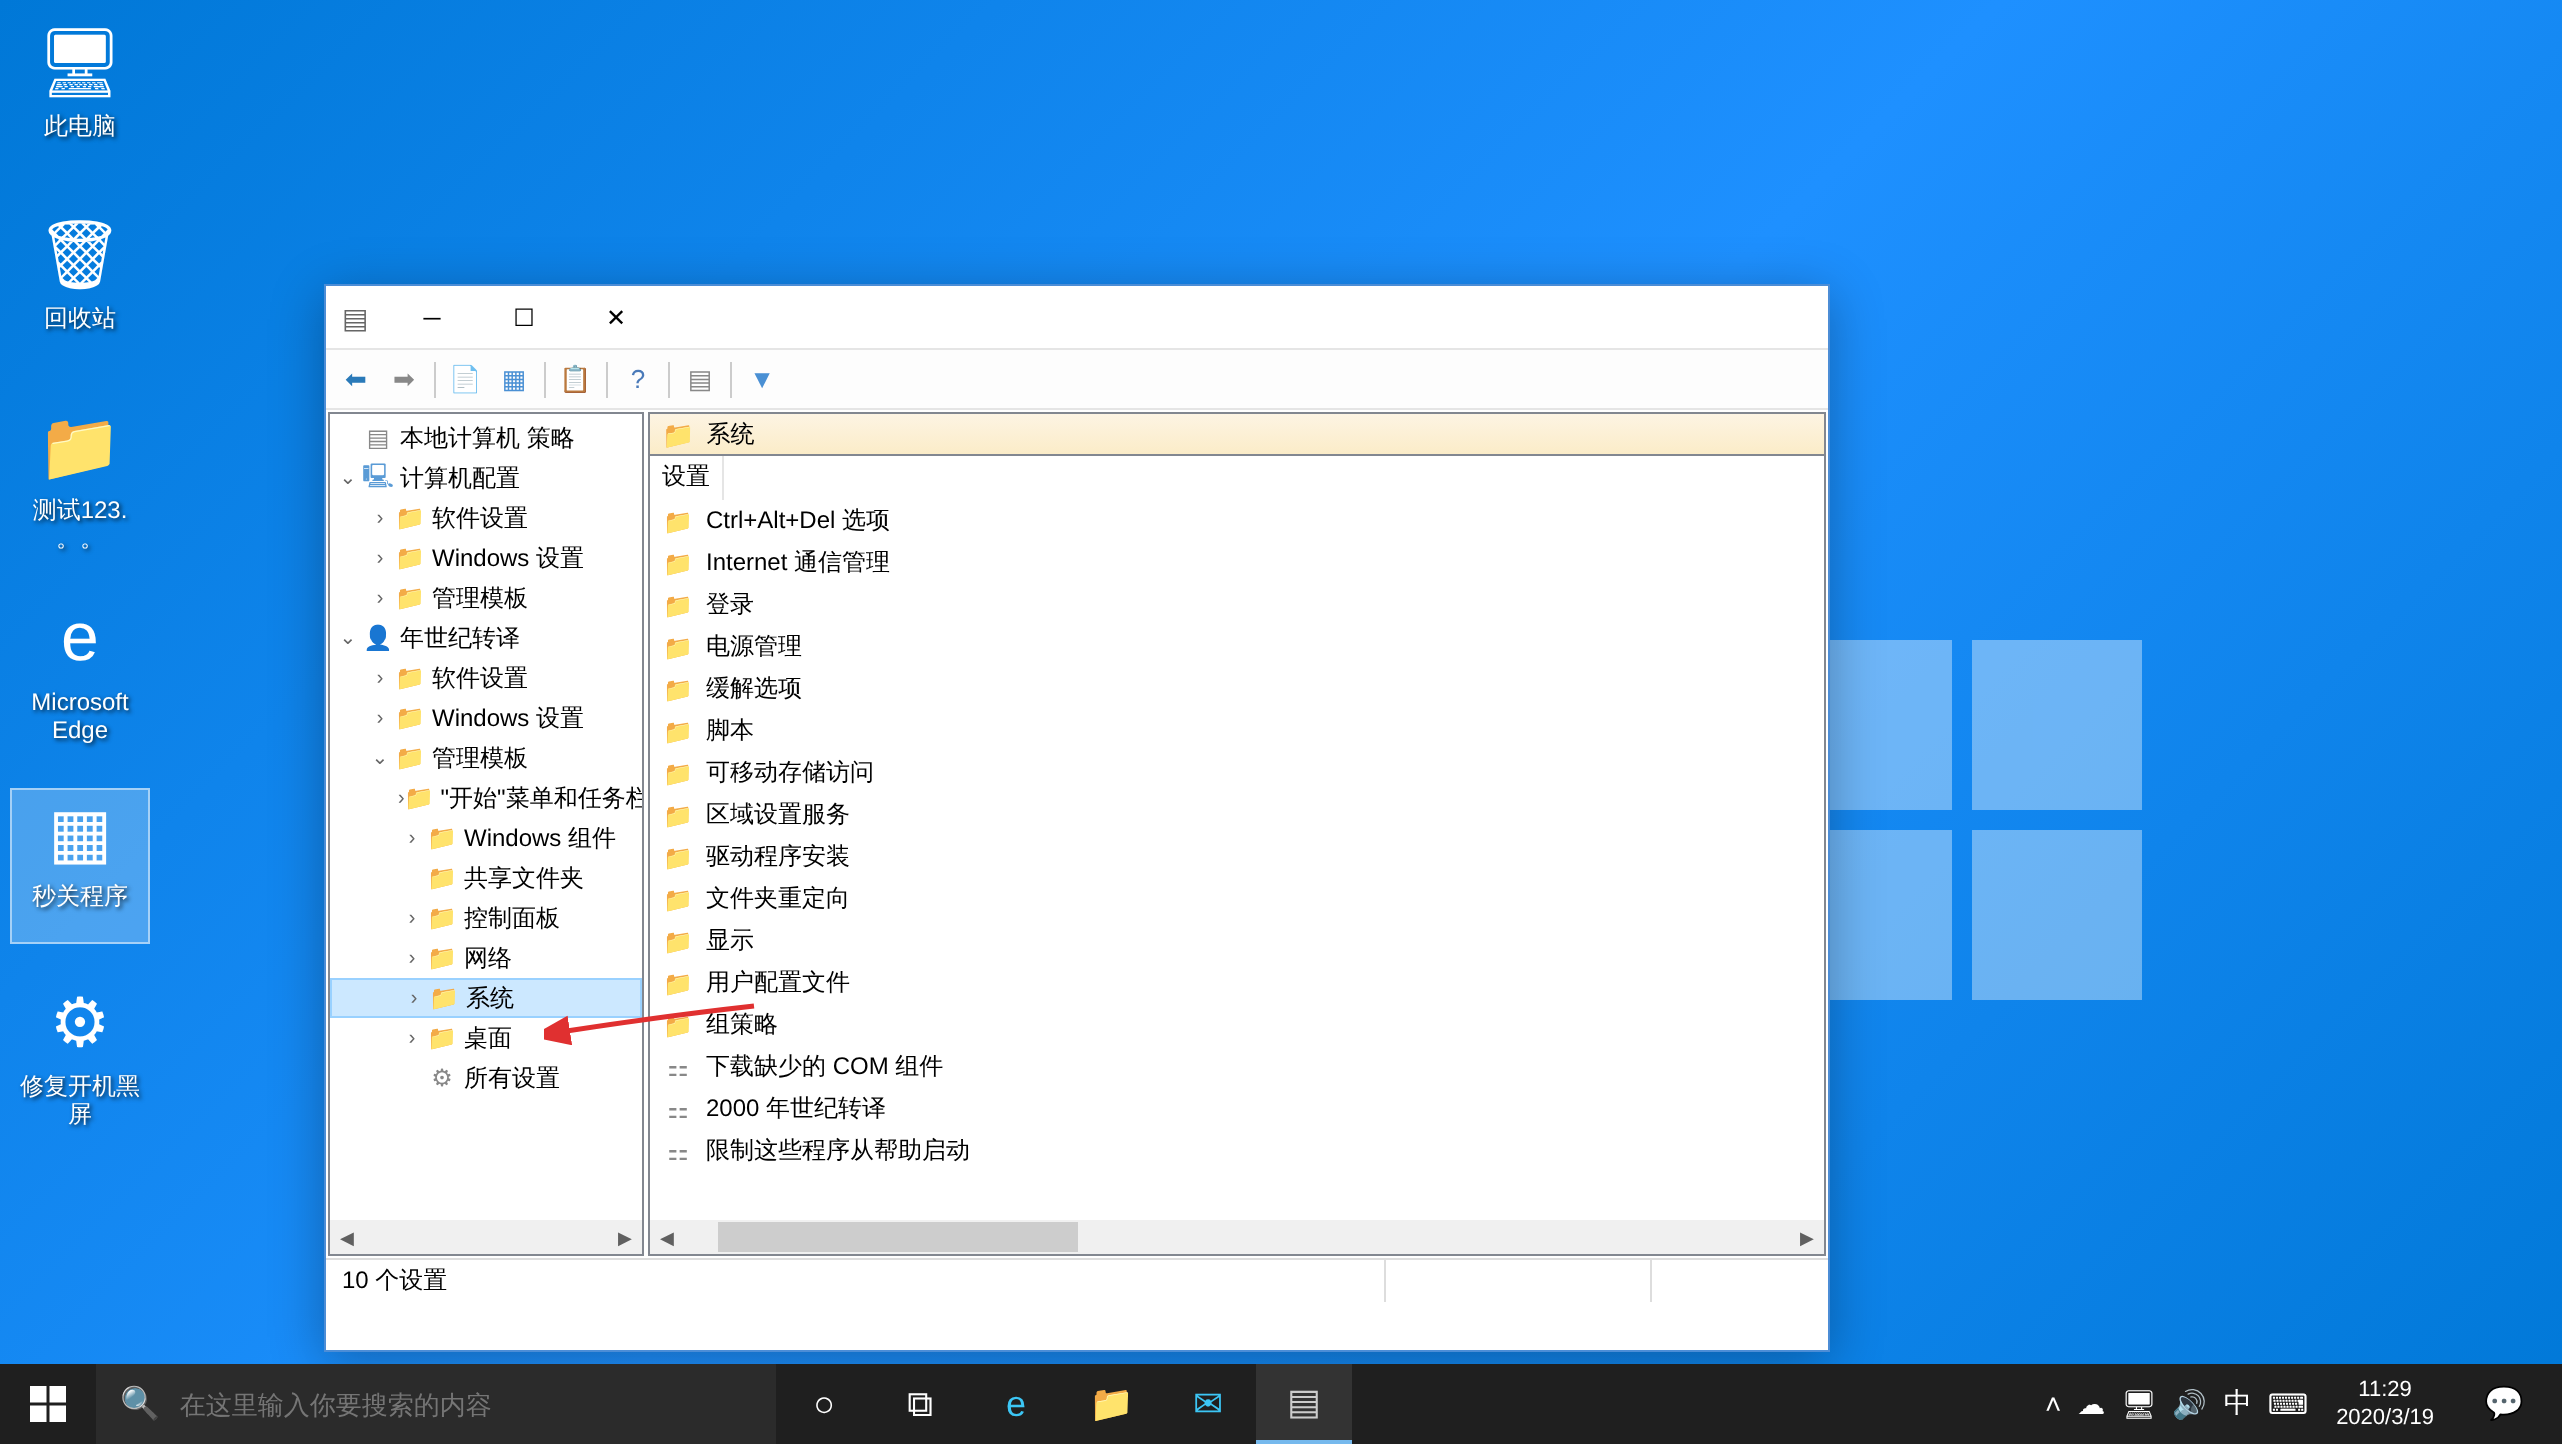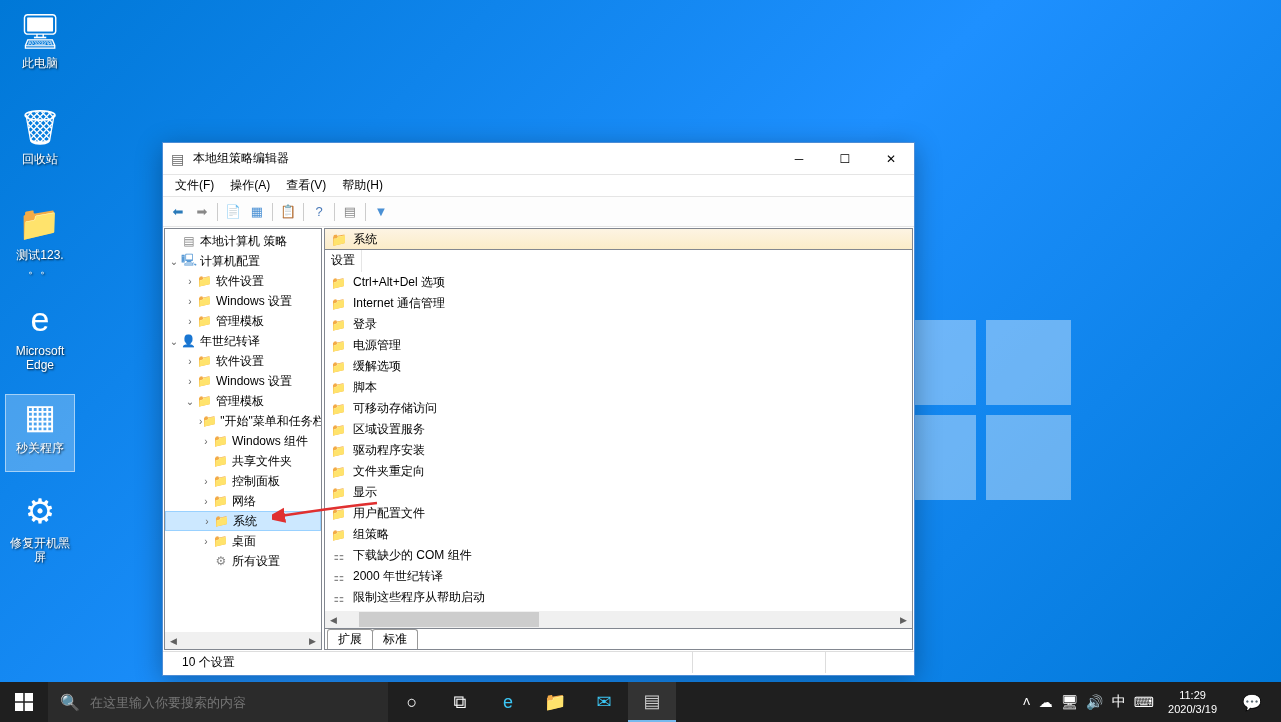--- a/index.html
+++ b/index.html
@@ -64,21 +64,21 @@
 .litem .ii{width:16px;height:16px;display:flex;align-items:center;justify-content:center;font-size:12px}
 
 .hscroll-c{height:17px;background:#f0f0f0;display:flex}
 .hscroll-c .thumb{width:180px;height:15px;background:#cdcdcd;margin:1px 0 0 17px}
 
 .tabs{height:21px;display:flex;align-items:flex-end;font-size:12px;border:1px solid #828790;border-top:none;padding:0 2px}
 .tab{padding:1px 10px;border:1px solid #999;border-bottom:none;border-radius:3px 3px 0 0;background:#fff;cursor:pointer;margin-right:-1px}
 .tab.active{font-weight:normal;background:#fff}
 
 .status{height:22px;border-top:1px solid #ddd;display:flex;font-size:12px;align-items:center}
-.status .cell{padding:0 19px;border-right:1px solid #ddd;height:100%;display:flex;align-items:center}
+.status .cell{padding:0 8px;border-right:1px solid #ddd;height:100%;display:flex;align-items:center}
 .status .cell:first-child{width:530px}
 .status .cell:nth-child(2){width:133px}
 
 
 .taskbar{position:absolute;bottom:0;left:0;right:0;height:40px;background:#1f1f1f;display:flex;align-items:center}
 .start{width:48px;height:40px;display:flex;align-items:center;justify-content:center;cursor:pointer}
 .start svg{width:18px;height:18px}
 .searchbox{flex:0 0 340px;height:40px;background:#2b2b2b;display:flex;align-items:center;padding:0 12px;gap:10px;color:#ccc}
 .searchbox input{flex:1;background:transparent;border:none;outline:none;color:#7dd3fc;font-size:13px}
 .tbicon{width:48px;height:40px;display:flex;align-items:center;justify-content:center;cursor:pointer;font-size:18px;color:#fff}
@@ -131,34 +131,27 @@
     </div>
     <div class="dicon">
       <div class="ico">⚙</div>
       <div class="lbl">修复开机黑屏</div>
     </div>
   </div>
 
 <div class="window">
   <div class="titlebar">
     <span class="ticon">▤</span>
-    <span class="title">本地组策略编辑器</span>
     <div class="winbtns">
       <div>─</div>
       <div>☐</div>
       <div class="close">✕</div>
     </div>
   </div>
 
-  <div class="menubar" id="menubar">
-      <span>文件(F)</span>
-      <span>操作(A)</span>
-      <span>查看(V)</span>
-      <span>帮助(H)</span>
-    </div>
 
   <div class="toolbar">
     <div class="tbtn" style="color:#2a7ab9">⬅</div>
     <div class="tbtn" style="color:#888">➡</div>
     <div class="tsep"></div>
     <div class="tbtn" style="color:#d4a94a">📄</div>
     <div class="tbtn" style="color:#4a90d4">▦</div>
     <div class="tsep"></div>
     <div class="tbtn" style="color:#58a858">📋</div>
     <div class="tsep"></div>
@@ -341,24 +334,20 @@
                 <span>限制这些程序从帮助启动</span>
               </div>
             </div>
           <div class="hscroll-c">
             <div class="sb-btn">◀</div>
             <div class="thumb"></div>
             <div style="flex:1"></div>
             <div class="sb-btn">▶</div>
           </div>
         </div>
-      </div>
-      <div class="tabs">
-        <div class="tab active">扩展</div>
-        <div class="tab">标准</div>
       </div>
     </div>
   </div>
 
   <div class="status">
     <div class="cell">10 个设置</div>
     <div class="cell"></div>
     <div class="cell" style="flex:1;border-right:none"></div>
   </div>
 </div>

